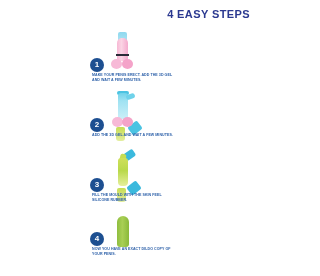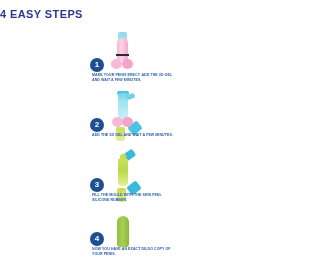--- a/index.html
+++ b/index.html
@@ -15,21 +15,21 @@
     font-family: "Liberation Sans", sans-serif;
     -webkit-font-smoothing: antialiased;
   }
 
   
   .title {
     position: absolute;
     top: 8px;
     left: 0;
     width: 250px;
-    text-align: left;
+    text-align: right;
     font-size: 11px;
     font-weight: bold;
     letter-spacing: 0.4px;
     color: #2b3990;
   }
 
   
   .steps {
     position: absolute;
     top: 30px;

